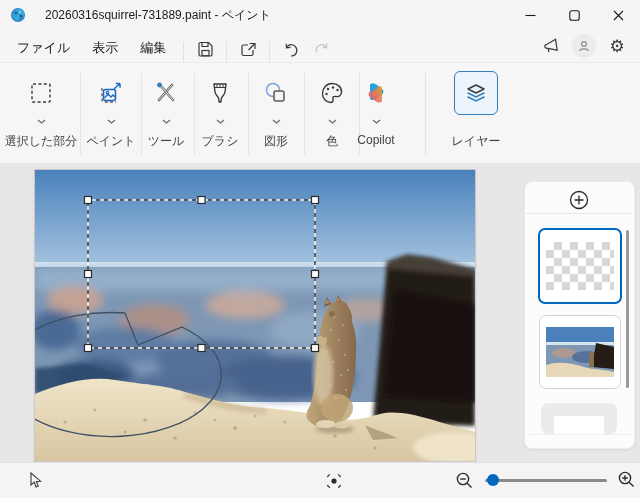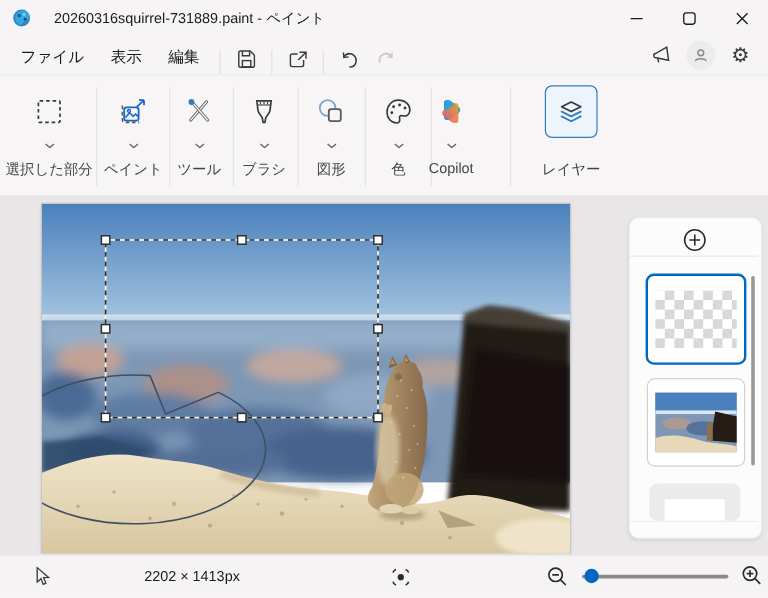--- a/index.html
+++ b/index.html
@@ -461,21 +461,20 @@
       <div class="lp-scroll"></div>
     </div>
   </div>
 
   <div class="statusbar">
     <span class="sb-cursor">
       <svg width="13" height="16" viewBox="0 0 13 16">
         <path d="M1 1 L1 13 L4.2 10.2 L6 15 L8.2 14 L6.4 9.4 L10.5 9.2 Z" fill="#f5f3f4" stroke="#3a3a3a" stroke-width="1.1"></path>
       </svg>
     </span>
-    <span class="sb-size">2202 × 1413px</span>
 
     <span class="sb-fit">
       <svg width="18" height="18" viewBox="0 0 18 18" fill="none" stroke="#2b2b2b" stroke-width="1.3">
         <circle cx="9" cy="9" r="2.6" fill="#2b2b2b" stroke="none"></circle>
         <path d="M5 2.5 C3.5 3 2.8 3.8 2.5 5.2"></path>
         <path d="M13 2.5 C14.5 3 15.2 3.8 15.5 5.2"></path>
         <path d="M5 15.5 C3.5 15 2.8 14.2 2.5 12.8"></path>
         <path d="M13 15.5 C14.5 15 15.2 14.2 15.5 12.8"></path>
       </svg>
     </span>

